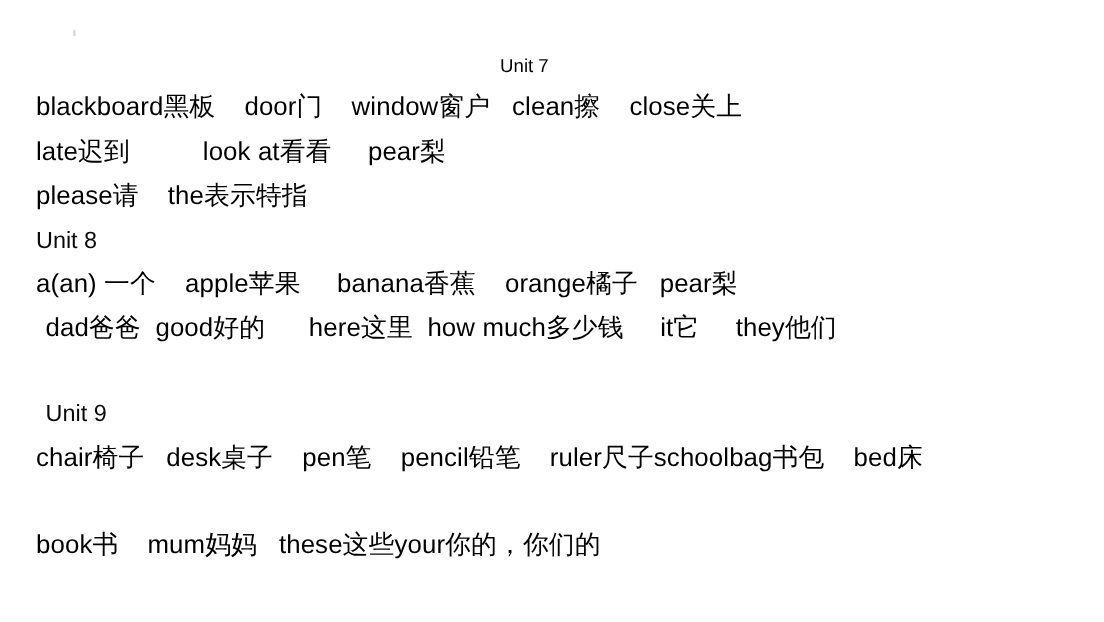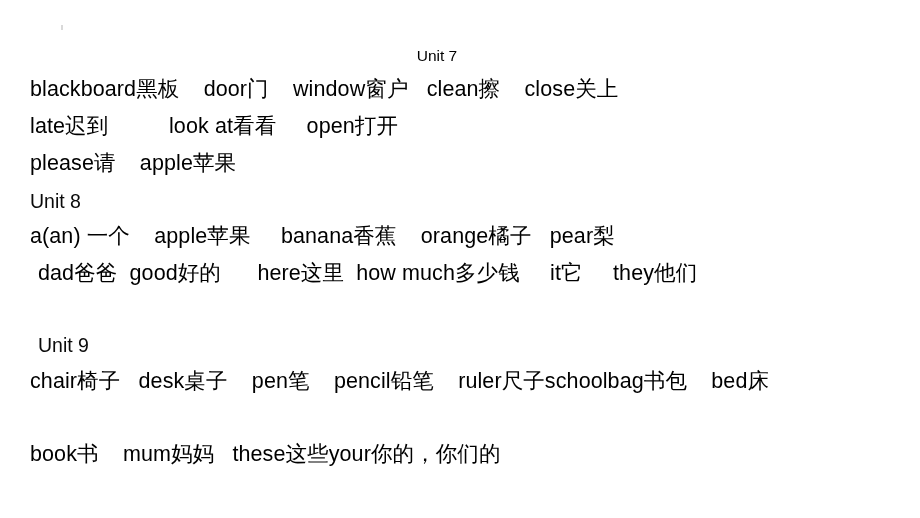--- a/index.html
+++ b/index.html
@@ -70,23 +70,23 @@
 <body>
 
 <div id="slide">
 
   <div class="artifact-mark"></div>
 
   <div class="unit-title-center">Unit 7</div>
 
   <div class="vline l-u7-1">blackboard黑板    door门    window窗户   clean擦    close关上</div>
 
-  <div class="vline l-u7-2">late迟到          look at看看     open打开</div>
+  <div class="vline l-u7-2">late迟到          look at看看     pear梨</div>
 
-  <div class="vline l-u7-3">please请    apple苹果</div>
+  <div class="vline l-u7-3">please请    the表示特指</div>
 
   <div class="unit-head l-u8-head">Unit 8</div>
 
   <div class="vline l-u8-2">dad爸爸  good好的      here这里  how much多少钱     it它     they他们</div>
 
   <div class="vline l-u8-1">a(an) 一个    apple苹果     banana香蕉    orange橘子   pear梨</div>
 
   <div class="unit-head l-u9-head">Unit 9</div>
 
   <div class="vline l-u9-1">chair椅子   desk桌子    pen笔    pencil铅笔    ruler尺子schoolbag书包    bed床</div>

